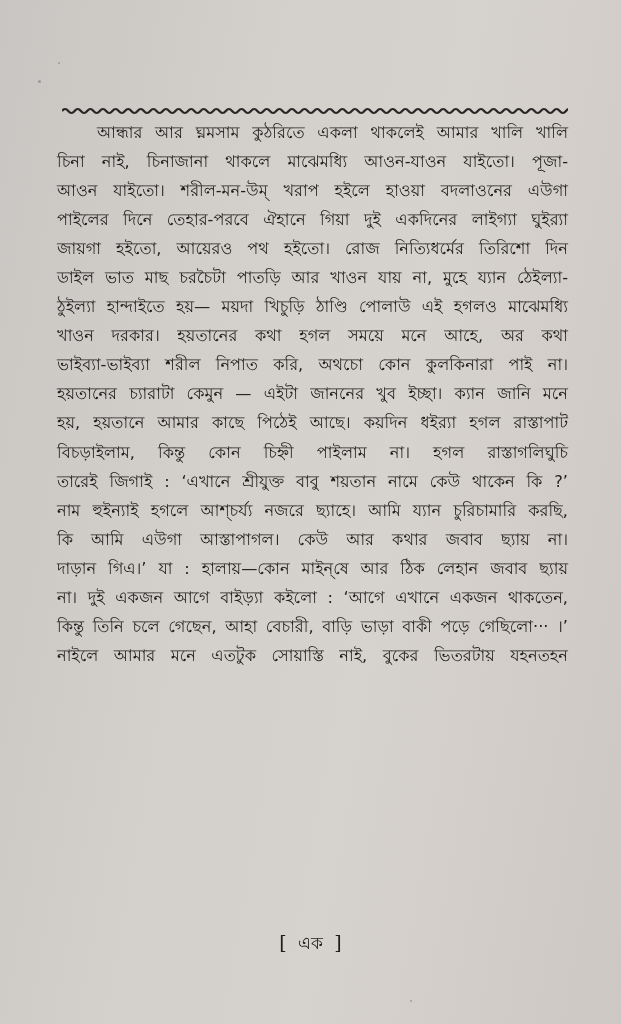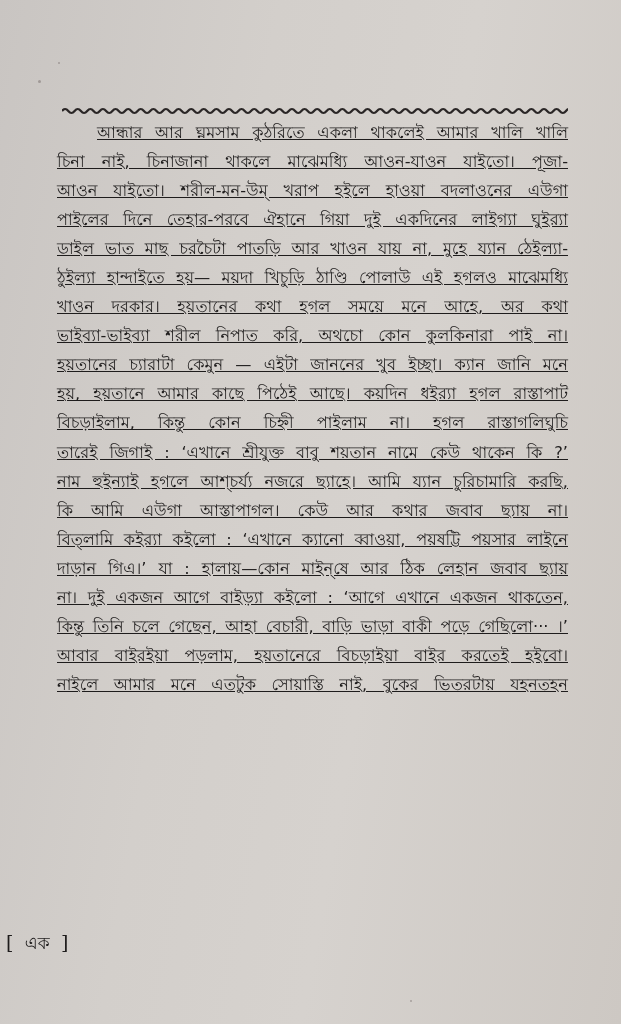--- a/index.html
+++ b/index.html
@@ -34,34 +34,33 @@
       width: 511px;
     }
     .line {
       height: 29.05px;
       line-height: 29.05px;
       font-size: 16.2px;
       white-space: nowrap;
       text-align: justify;
       text-align-last: justify;
       letter-spacing: 0px;
-      text-decoration: underline;
     }
     .line.indent {
       padding-left: 40px;
     }
     .line.last {
       text-align-last: justify;
     }
     .page-number {
       position: absolute;
       left: 0;
       width: 621px;
       top: 928px;
-      text-align: left;
+      text-align: center;
       font-size: 17px;
       line-height: 28px;
     }
     .page-number .bracket {
       font-family: "DejaVu Serif", serif;
       font-size: 19px;
       padding: 0 6px;
     }
     .speck {
       position: absolute;
@@ -77,35 +76,34 @@
 
   <svg class="rule" viewBox="0 0 506 14" preserveAspectRatio="none">
     <path id="wave" fill="none" stroke="#2a2626" stroke-width="2.2" d="M0 7 Q3.15 3 6.30 7 Q9.45 11 12.60 7 Q15.75 3 18.90 7 Q22.05 11 25.20 7 Q28.35 3 31.50 7 Q34.65 11 37.80 7 Q40.95 3 44.10 7 Q47.25 11 50.40 7 Q53.55 3 56.70 7 Q59.85 11 63.00 7 Q66.15 3 69.30 7 Q72.45 11 75.60 7 Q78.75 3 81.90 7 Q85.05 11 88.20 7 Q91.35 3 94.50 7 Q97.65 11 100.80 7 Q103.95 3 107.10 7 Q110.25 11 113.40 7 Q116.55 3 119.70 7 Q122.85 11 126.00 7 Q129.15 3 132.30 7 Q135.45 11 138.60 7 Q141.75 3 144.90 7 Q148.05 11 151.20 7 Q154.35 3 157.50 7 Q160.65 11 163.80 7 Q166.95 3 170.10 7 Q173.25 11 176.40 7 Q179.55 3 182.70 7 Q185.85 11 189.00 7 Q192.15 3 195.30 7 Q198.45 11 201.60 7 Q204.75 3 207.90 7 Q211.05 11 214.20 7 Q217.35 3 220.50 7 Q223.65 11 226.80 7 Q229.95 3 233.10 7 Q236.25 11 239.40 7 Q242.55 3 245.70 7 Q248.85 11 252.00 7 Q255.15 3 258.30 7 Q261.45 11 264.60 7 Q267.75 3 270.90 7 Q274.05 11 277.20 7 Q280.35 3 283.50 7 Q286.65 11 289.80 7 Q292.95 3 296.10 7 Q299.25 11 302.40 7 Q305.55 3 308.70 7 Q311.85 11 315.00 7 Q318.15 3 321.30 7 Q324.45 11 327.60 7 Q330.75 3 333.90 7 Q337.05 11 340.20 7 Q343.35 3 346.50 7 Q349.65 11 352.80 7 Q355.95 3 359.10 7 Q362.25 11 365.40 7 Q368.55 3 371.70 7 Q374.85 11 378.00 7 Q381.15 3 384.30 7 Q387.45 11 390.60 7 Q393.75 3 396.90 7 Q400.05 11 403.20 7 Q406.35 3 409.50 7 Q412.65 11 415.80 7 Q418.95 3 422.10 7 Q425.25 11 428.40 7 Q431.55 3 434.70 7 Q437.85 11 441.00 7 Q444.15 3 447.30 7 Q450.45 11 453.60 7 Q456.75 3 459.90 7 Q463.05 11 466.20 7 Q469.35 3 472.50 7 Q475.65 11 478.80 7 Q481.95 3 485.10 7 Q488.25 11 491.40 7 Q494.55 3 497.70 7 Q500.85 11 504.00 7 Q507.15 3 510.30 7"></path>
   </svg>
 
   <div class="body-text">
     <div class="line indent">আন্ধার আর ঘ্নমসাম কুঠরিতে একলা থাকলেই আমার খালি খালি</div>
     <div class="line">চিনা নাই, চিনাজানা থাকলে মাঝেমধ্যি আওন-যাওন যাইতো। পূজা-</div>
     <div class="line">আওন যাইতো। শরীল-মন-উম্ খরাপ হইলে হাওয়া বদলাওনের এউগা</div>
     <div class="line">পাইলের দিনে তেহার-পরবে ঐহানে গিয়া দুই একদিনের লাইগ্যা ঘুইর‍্যা</div>
+    <div class="line">জায়গা হইতো, আয়েরও পথ হইতো। রোজ নিত্যিধর্মের তিরিশো দিন</div>
     <div class="line">ডাইল ভাত মাছ চরচৈটা পাতড়ি আর খাওন যায় না, মুহে য্যান ঠেইল্যা-</div>
     <div class="line">ঠুইল্যা হান্দাইতে হয়— ময়দা খিচুড়ি ঠাণ্ডি পোলাউ এই হগলও মাঝেমধ্যি</div>
     <div class="line">খাওন দরকার। হয়তানের কথা হগল সময়ে মনে আহে, অর কথা</div>
     <div class="line">ভাইব্যা-ভাইব্যা শরীল নিপাত করি, অথচো কোন কুলকিনারা পাই না।</div>
     <div class="line">হয়তানের চ্যারাটা কেমুন — এইটা জাননের খুব ইচ্ছা। ক্যান জানি মনে</div>
     <div class="line">হয়, হয়তানে আমার কাছে পিঠেই আছে। কয়দিন ধইর‍্যা হগল রাস্তাপাট</div>
     <div class="line">বিচড়াইলাম, কিন্তু কোন চিহ্নী পাইলাম না। হগল রাস্তাগলিঘুচি</div>
     <div class="line">তারেই জিগাই : ‘এখানে শ্রীযুক্ত বাবু শয়তান নামে কেউ থাকেন কি ?’</div>
     <div class="line">নাম হুইন্যাই হগলে আশ্‌চর্য্য নজরে ছ্যাহে। আমি য্যান চুরিচামারি করছি,</div>
     <div class="line">কি আমি এউগা আস্তাপাগল। কেউ আর কথার জবাব ছ্যায় না।</div>
-    <div class="line">বিত্‌লামি কইর‍্যা কইলো : ‘এখানে ক্যানো ব্বাওয়া, পয়ষট্টি পয়সার লাইনে</div>
     <div class="line">দাড়ান গিএ।’ যা : হালায়—কোন মাইন্‌ষে আর ঠিক লেহান জবাব ছ্যায়</div>
     <div class="line">না। দুই একজন আগে বাইড়্যা কইলো : ‘আগে এখানে একজন থাকতেন,</div>
     <div class="line">কিন্তু তিনি চলে গেছেন, আহা বেচারী, বাড়ি ভাড়া বাকী পড়ে গেছিলো··· ।’</div>
-    <div class="line">আবার বাইরইয়া পড়লাম, হয়তানেরে বিচড়াইয়া বাইর করতেই হইবো।</div>
     <div class="line">নাইলে আমার মনে এতটুক সোয়াস্তি নাই, বুকের ভিতরটায় যহনতহন</div>
   </div>
 
   <div class="page-number">
     <span class="bracket">[</span>
     <span>এক</span>
     <span class="bracket">]</span>
   </div>
 
   <div class="speck" style="left:38px; top:80px;"></div>

